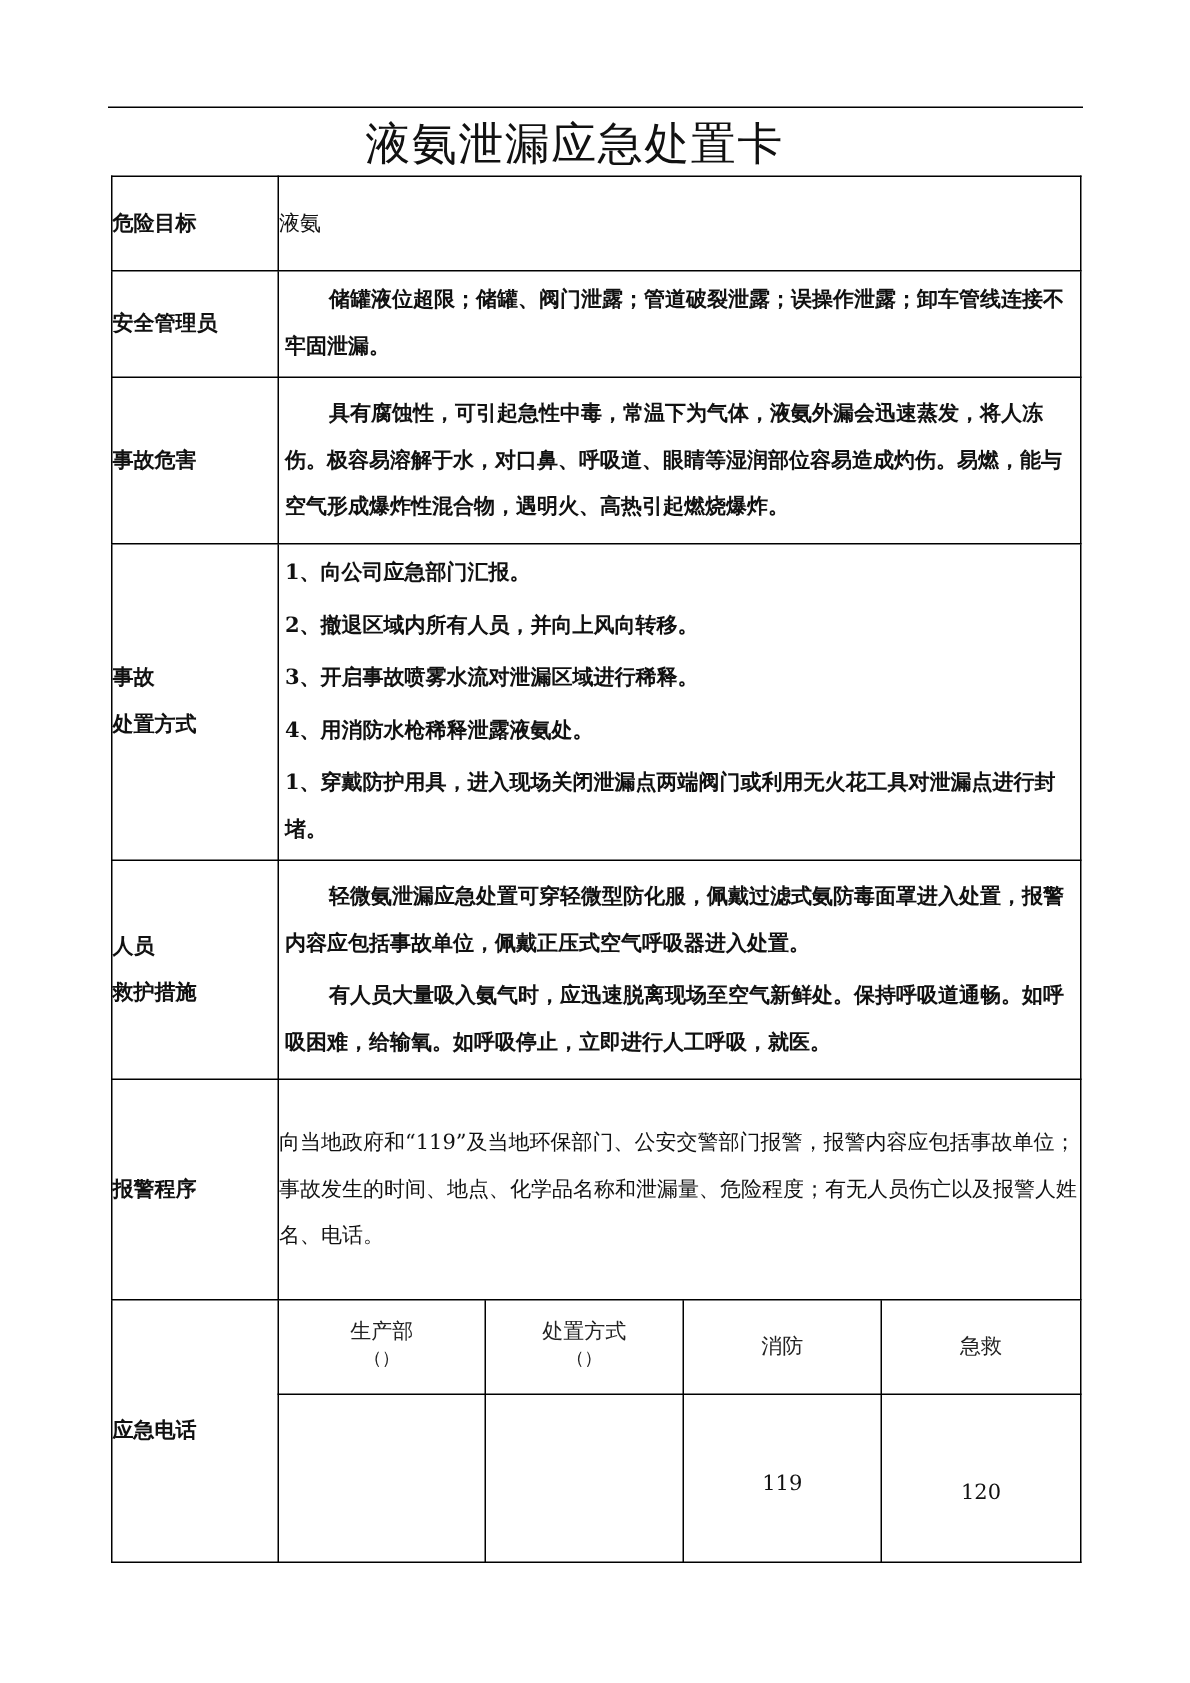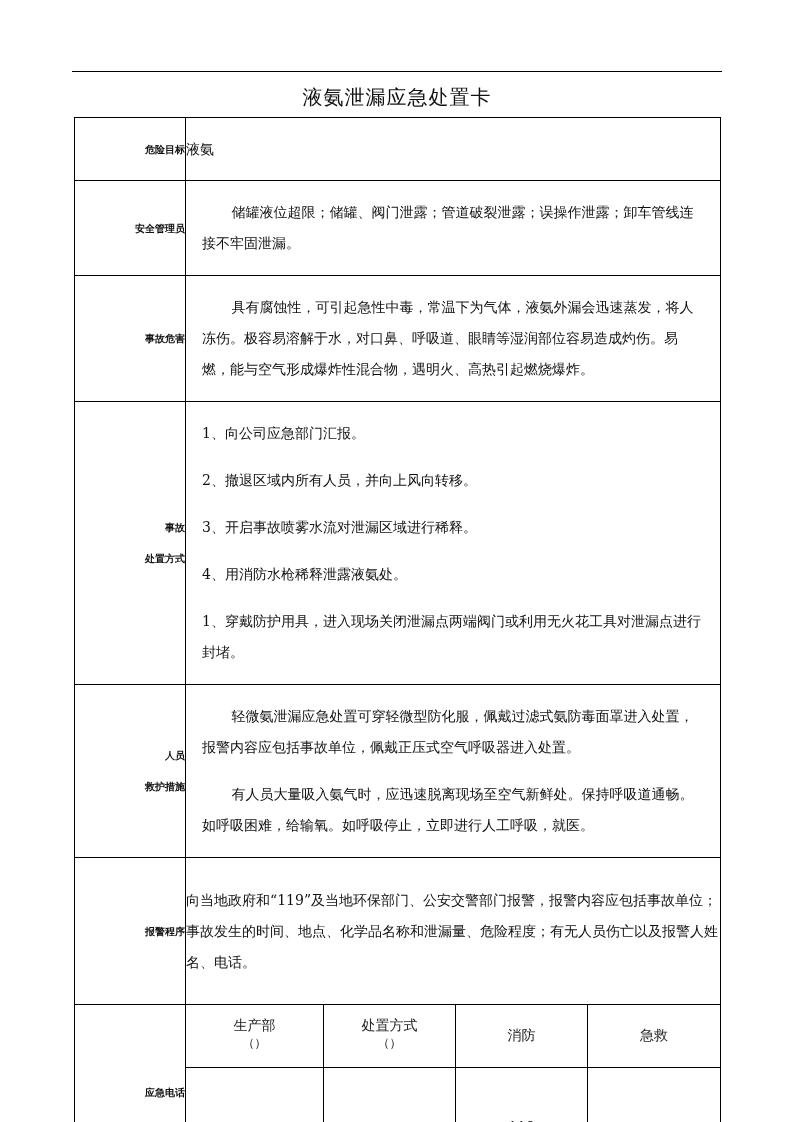--- a/index.html
+++ b/index.html
@@ -1,31 +1,31 @@
 <!DOCTYPE html>
 <html><head>
 <meta charset="utf-8">
 <style>
   html, body { margin: 0; padding: 0; background: #ffffff; }
   body { width: 793px; height: 1122px; position: relative; overflow: hidden;
          font-family: "DejaVu Serif", "Liberation Serif", serif; color: #111; }
   .top-rule { position: absolute; left: 72px; top: 71px; width: 650px; height: 0;
               border-top: 1.3px solid #000; }
-  .title { position: absolute; left: 74px; top: 80px; width: 646px; text-align: center;
+  .title { position: absolute; left: 60px; top: 80px; width: 646px; text-align: center;
            font-family: "DejaVu Sans", "Liberation Sans", sans-serif;
-           font-size: 20px; letter-spacing: 1px; line-height: 34px; }
+           font-size: 30px; letter-spacing: 1px; line-height: 34px; }
   table.card { position: absolute; left: 74px; top: 117px; width: 646px;
                border-collapse: collapse; table-layout: fixed; }
   table.card td { border: 1.3px solid #000; padding: 0; vertical-align: middle; }
-  td.label { width: 110px; text-align: right;
+  td.label { width: 110px; text-align: left;
              font-family: "DejaVu Sans", "Liberation Sans", sans-serif;
-             font-size: 10px; font-weight: bold; line-height: 31px; }
+             font-size: 14px; font-weight: bold; line-height: 31px; }
   td.content { padding: 0 8px 0 8px; font-size: 14px; line-height: 31px; }
   .indent { text-indent: 2.1em; }
-  .para { margin: 16px; }
+  .para { margin: 4px; font-weight: bold; }
   .alarm { font-size: 14px; line-height: 22px; margin-left: 31px; }
   .sub-head { text-align: center; font-size: 14px; color: #222; }
   .sub-head .paren { display: block; font-size: 12px; line-height: 16px; }
   .sub-val { text-align: center; font-size: 14px; margin-top: 41px; }
 </style>
 </head>
 <body>
 
 <div class="top-rule"></div>
 <div class="title">液氨泄漏应急处置卡</div>

